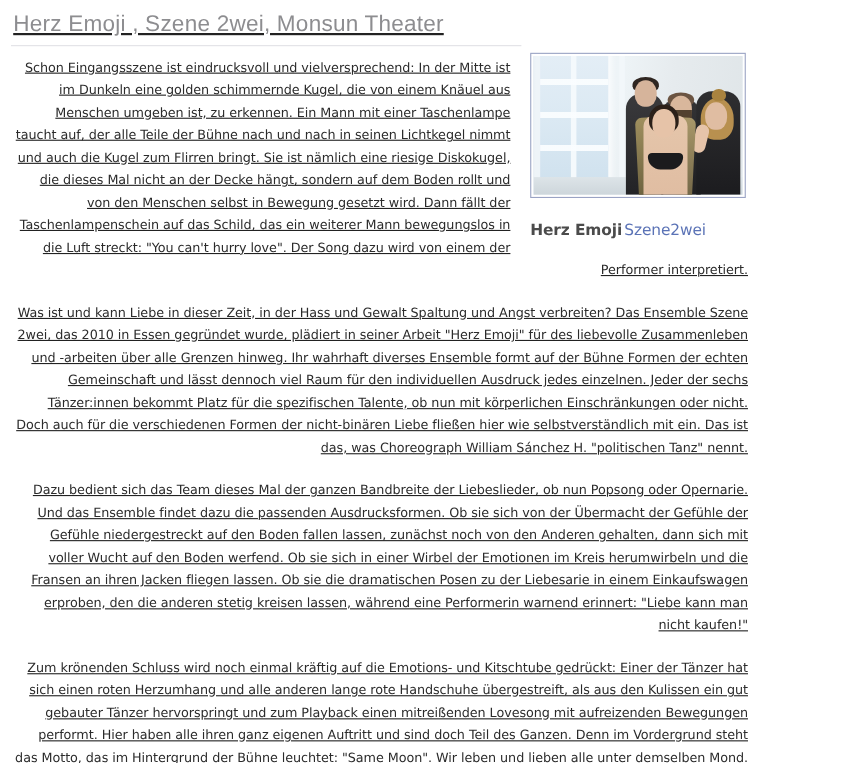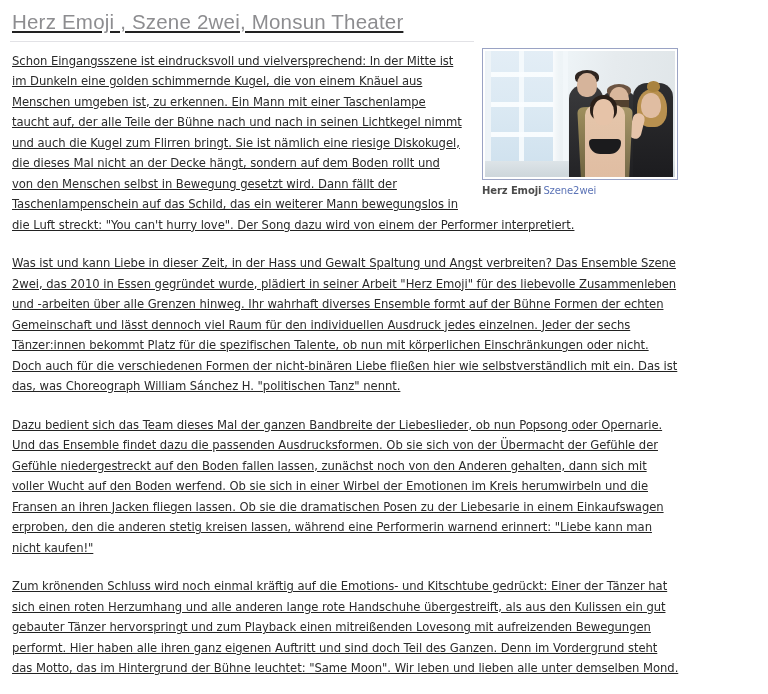--- a/index.html
+++ b/index.html
@@ -176,23 +176,23 @@
         background: linear-gradient(180deg,#a89769 0%, #756949 100%);
         border-radius: 0 6px 0 0; transform: rotate(3deg); }
   .w1-bra { position:absolute; left: 104px; top: 88px; width: 32px; height: 15px;
         background: #1b1b1d; border-radius: 4px 4px 12px 12px; }
   .w1-head { left: 108px; top: 48px; width: 21px; height: 26px;
         background: #e6c3a8; }
   .w1-hair { left: 105px; top: 44px; width: 27px; height: 26px;
         background: #2b2019; border-radius: 50% 50% 38% 38%; }
 
   .figure-caption {
-    margin-top: 4px;
-    font-family: "DejaVu Sans", "Liberation Sans", sans-serif;
-    font-size: 10px;
+    margin-top: 21px;
+    font-family: "DejaVu Sans", "Liberation Sans", sans-serif;
+    font-size: 14px;
     line-height: 1.3;
     letter-spacing: -0.1px;
   }
   .cap-title {
     font-weight: bold;
     color: #4b4b4b;
   }
   .cap-link {
     color: #5b73b6;
     text-decoration: none;
@@ -202,21 +202,21 @@
   
   .body-copy {
     padding: 9px 0 0 2px;
   }
   .body-copy p {
     margin: 0 0 18px 0;
     font-family: "DejaVu Sans", "Liberation Sans", sans-serif;
     font-size: 11.6px;
     line-height: 20.5px;
     color: #2b2b2b;
-    text-align: left;
+    text-align: right;
     letter-spacing: -0.05px;
   }
   .body-copy p.signature {
     margin-bottom: 0;
   }
   .clear { clear: both; height: 0; }
 </style>
 </head>
 <body>
 

